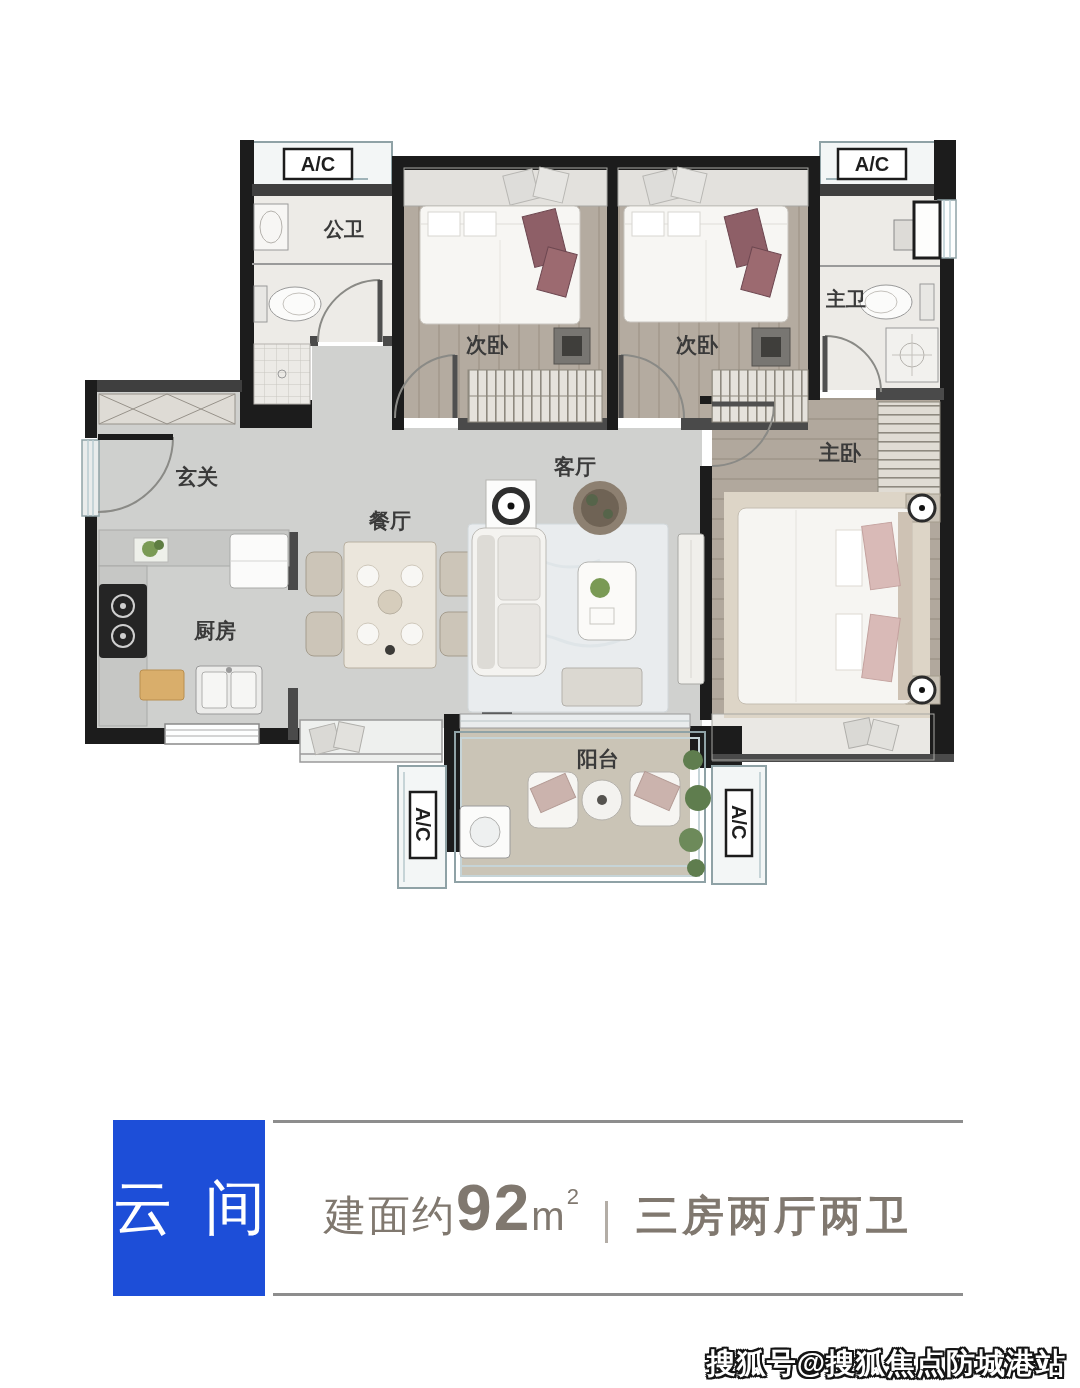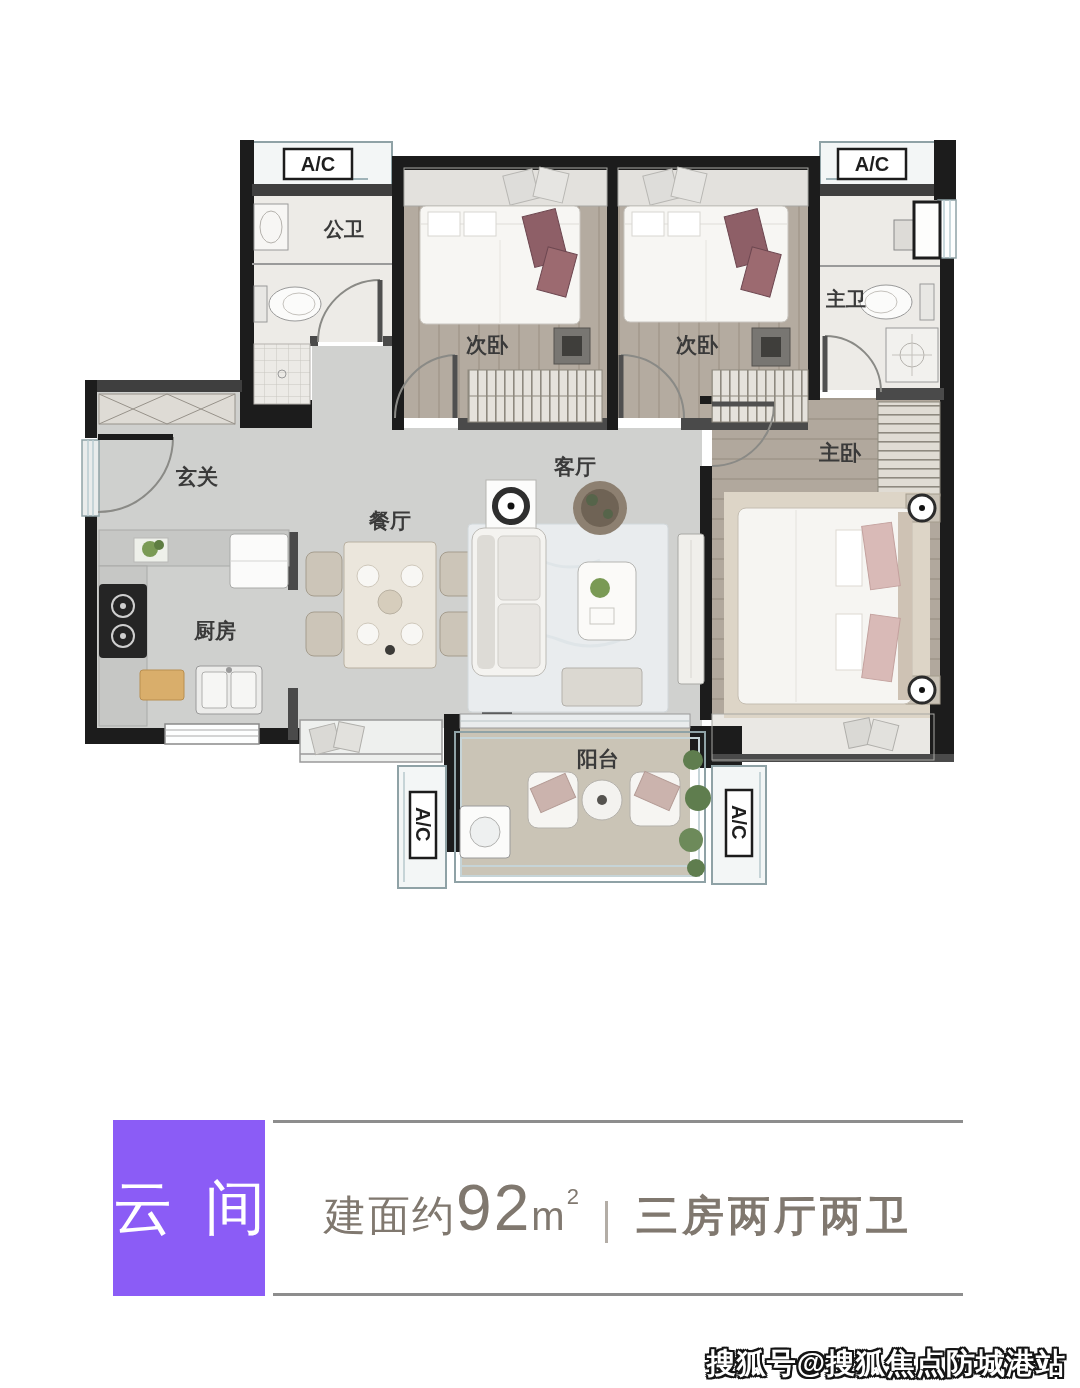--- a/index.html
+++ b/index.html
@@ -4,30 +4,30 @@
 <style>
   html,body{margin:0;padding:0;background:#ffffff;}
   .page{position:relative;width:1080px;height:1388px;background:#ffffff;overflow:hidden;
         font-family:"Liberation Sans","DejaVu Sans",sans-serif;}
   .plan-svg{position:absolute;left:0;top:0;}
   .lbl{font-family:"Liberation Sans","DejaVu Sans",sans-serif;font-size:21px;font-weight:600;fill:#3a3a3a;text-anchor:middle;}
   .ac{font-family:"Liberation Sans","DejaVu Sans",sans-serif;font-size:20px;font-weight:600;fill:#1e1e1e;text-anchor:middle;}
   .acv{font-family:"Liberation Sans","DejaVu Sans",sans-serif;font-size:20px;font-weight:600;fill:#1e1e1e;text-anchor:start;}
 
   
-  .unit-box{position:absolute;left:113px;top:1120px;width:152px;height:176px;background:#8b5cf6;
+  .unit-box{position:absolute;left:113px;top:1120px;width:152px;height:176px;background:#1d4ed8;
             display:flex;align-items:center;justify-content:center;}
   .unit-box span{color:#ffffff;font-family:"Liberation Serif","DejaVu Serif",serif;font-size:60px;
             font-weight:500;letter-spacing:32px;margin-right:-32px;white-space:nowrap;}
   .rule{position:absolute;left:273px;width:690px;height:3px;background:#8d8d8d;}
   .rule.top{top:1120px;} .rule.bottom{top:1293px;}
   .spec-row{position:absolute;left:273px;top:1120px;width:690px;height:176px;line-height:176px;
             text-align:center;white-space:nowrap;color:#80786f;}
   .spec-prefix{font-size:42px;font-weight:400;letter-spacing:2px;}
-  .spec-value{font-size:64px;font-weight:400;letter-spacing:2px;}
+  .spec-value{font-size:64px;font-weight:700;letter-spacing:2px;}
   .spec-unit{font-size:40px;font-weight:500;}
   .spec-sup{font-size:22px;font-weight:500;position:relative;top:-26px;left:2px;}
   .spec-divider{display:inline-block;width:3px;height:42px;background:#b3ada6;vertical-align:middle;
             margin:0 28px 8px 28px;}
   .spec-layout{font-size:42px;font-weight:700;letter-spacing:4px;margin-top:36px;}
   .watermark{position:absolute;top:1344px;right:14px;font-size:29px;font-weight:700;color:#ffffff;
              letter-spacing:1px;
              text-shadow:-2px -2px 0 #141414,2px -2px 0 #141414,-2px 2px 0 #141414,2px 2px 0 #141414,
                          0 -2px 0 #141414,0 2px 0 #141414,-2px 0 0 #141414,2px 0 0 #141414;margin-left:8px;}
 </style>

